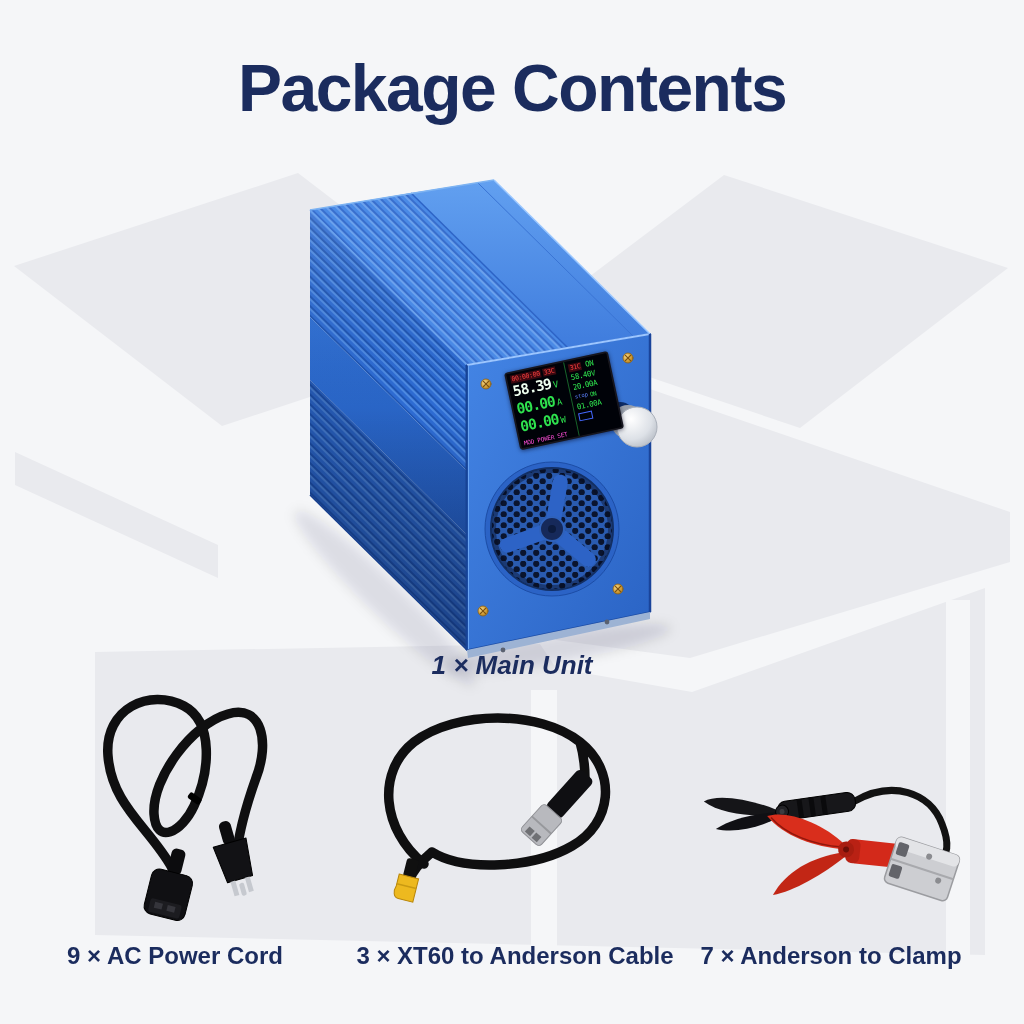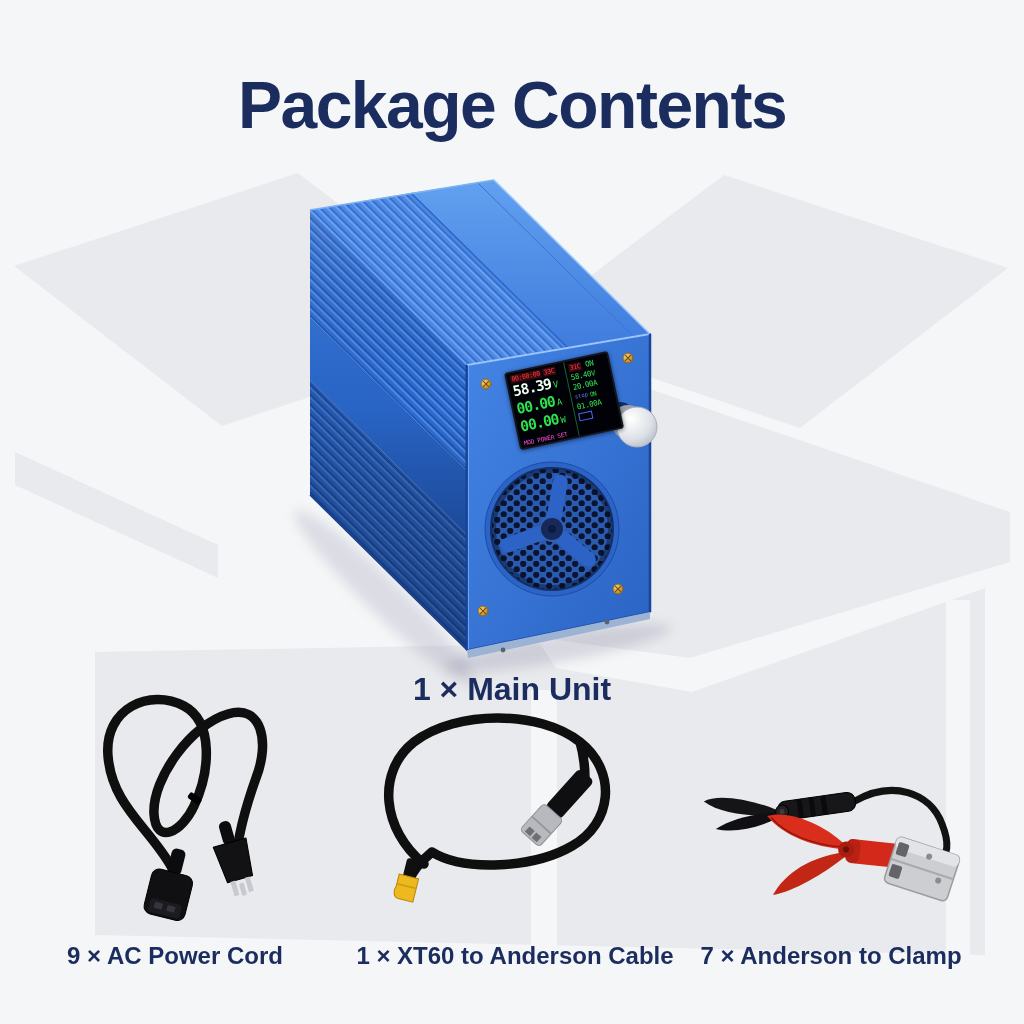--- a/index.html
+++ b/index.html
@@ -5,33 +5,33 @@
   html,body{margin:0;padding:0;}
   body{
     position:relative;
     width:1024px;height:1024px;
     background:#f5f6f8;
     overflow:hidden;
     font-family:"Liberation Sans",sans-serif;
   }
   svg.scene{position:absolute;left:0;top:0;z-index:1;}
   .title{
-    position:absolute;left:0;right:0;top:54px;margin:17px;
+    position:absolute;left:0;right:0;top:54px;margin:0;
     text-align:center;
     font:700 66px/1.05 "Liberation Sans",sans-serif;
     letter-spacing:-1.5px;
     color:#1b2c5e;
     z-index:3;
   }
   .caption{
     position:absolute;z-index:3;
     font:700 24px/1.2 "Liberation Sans",sans-serif;
     color:#1b2c5e;text-align:center;
   }
-  .cap-main{left:352px;width:320px;top:670px;font-size:32px;}
+  .cap-main{left:352px;width:320px;top:650px;font-size:26px;font-style:italic;}
   .cap-ac{left:25px;width:300px;top:942px;}
   .cap-xt60{left:340px;width:350px;top:942px;}
   .cap-clamp{left:670px;width:322px;top:942px;}
 
   
   .lcd{
     position:absolute;left:504px;top:373px;z-index:2;
     width:106px;height:79px;
     background:#070709;
     border:2px solid #16161e;border-radius:3px;
@@ -307,14 +307,14 @@
         <span class="grn sm">ON</span>
       </div>
       <div class="grn">01.00A</div>
       <div class="batt"></div>
     </div>
   </div>
 </div>
 
 <div class="caption cap-main">1 × Main Unit</div>
 <div class="caption cap-ac">9 × AC Power Cord</div>
-<div class="caption cap-xt60">1 × XT60 to Anderson Cable</div>
+<div class="caption cap-xt60">3 × XT60 to Anderson Cable</div>
 <div class="caption cap-clamp">7 × Anderson to Clamp</div>
 
 </body></html>

